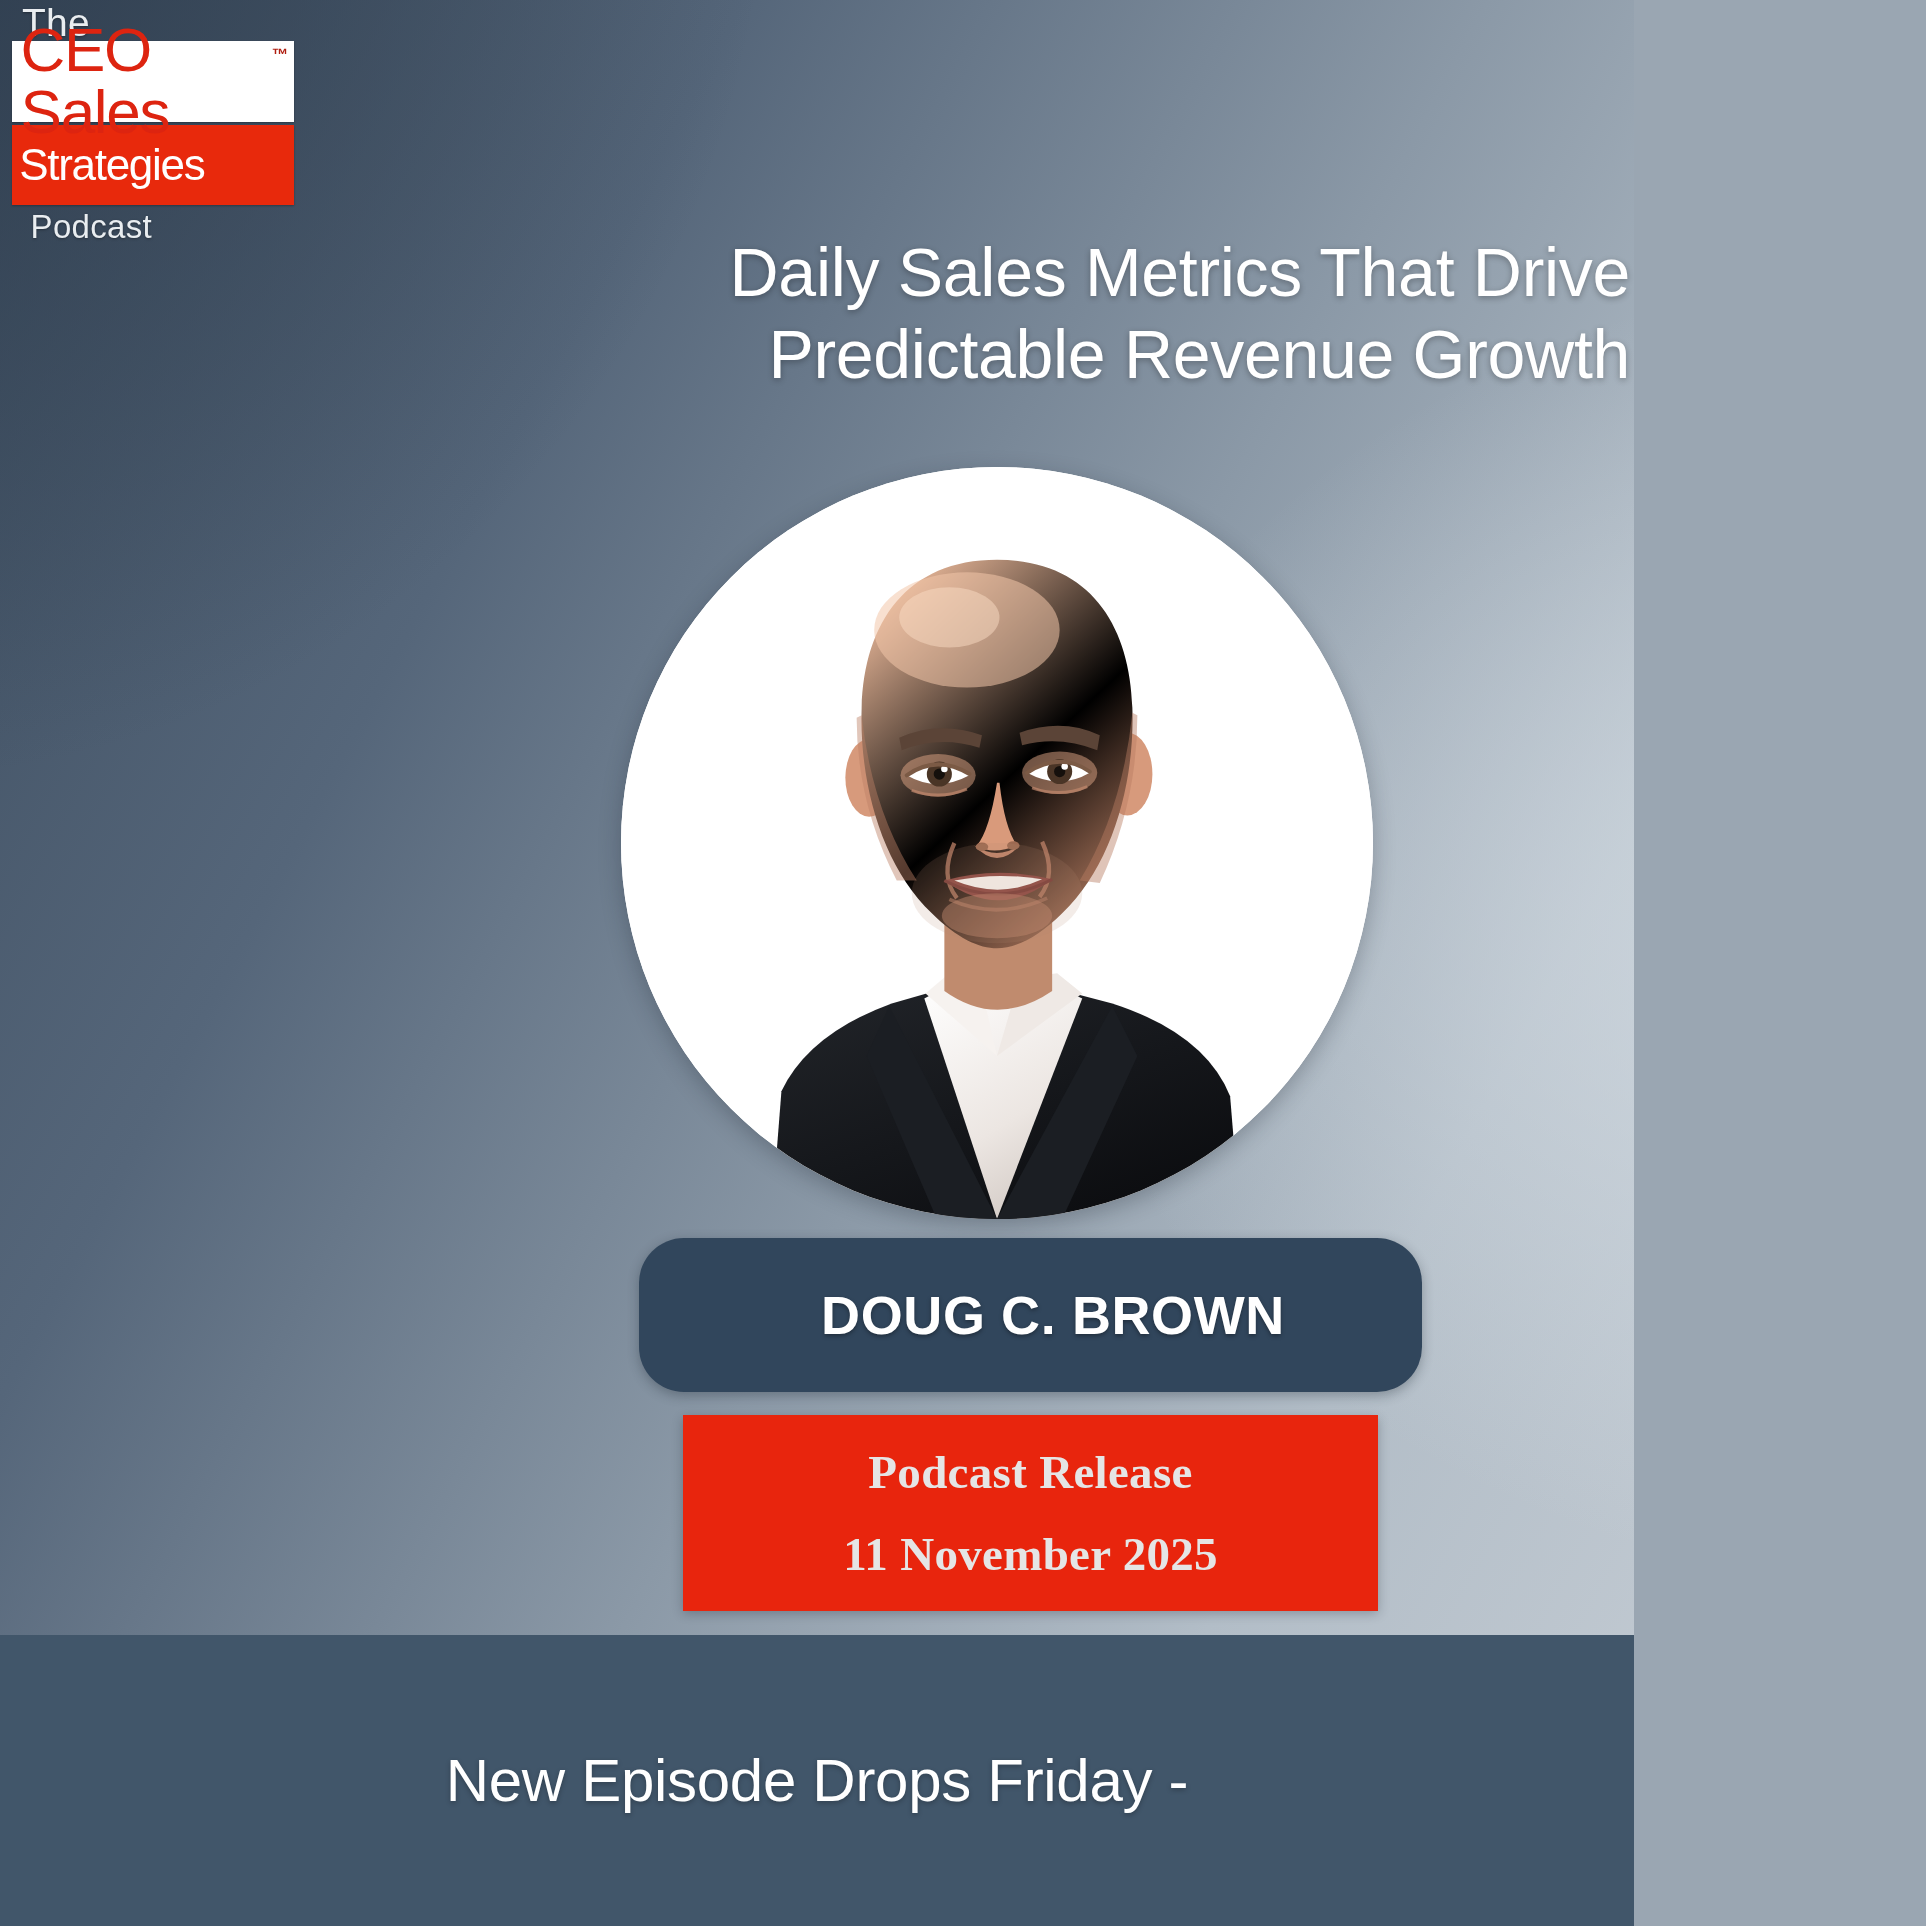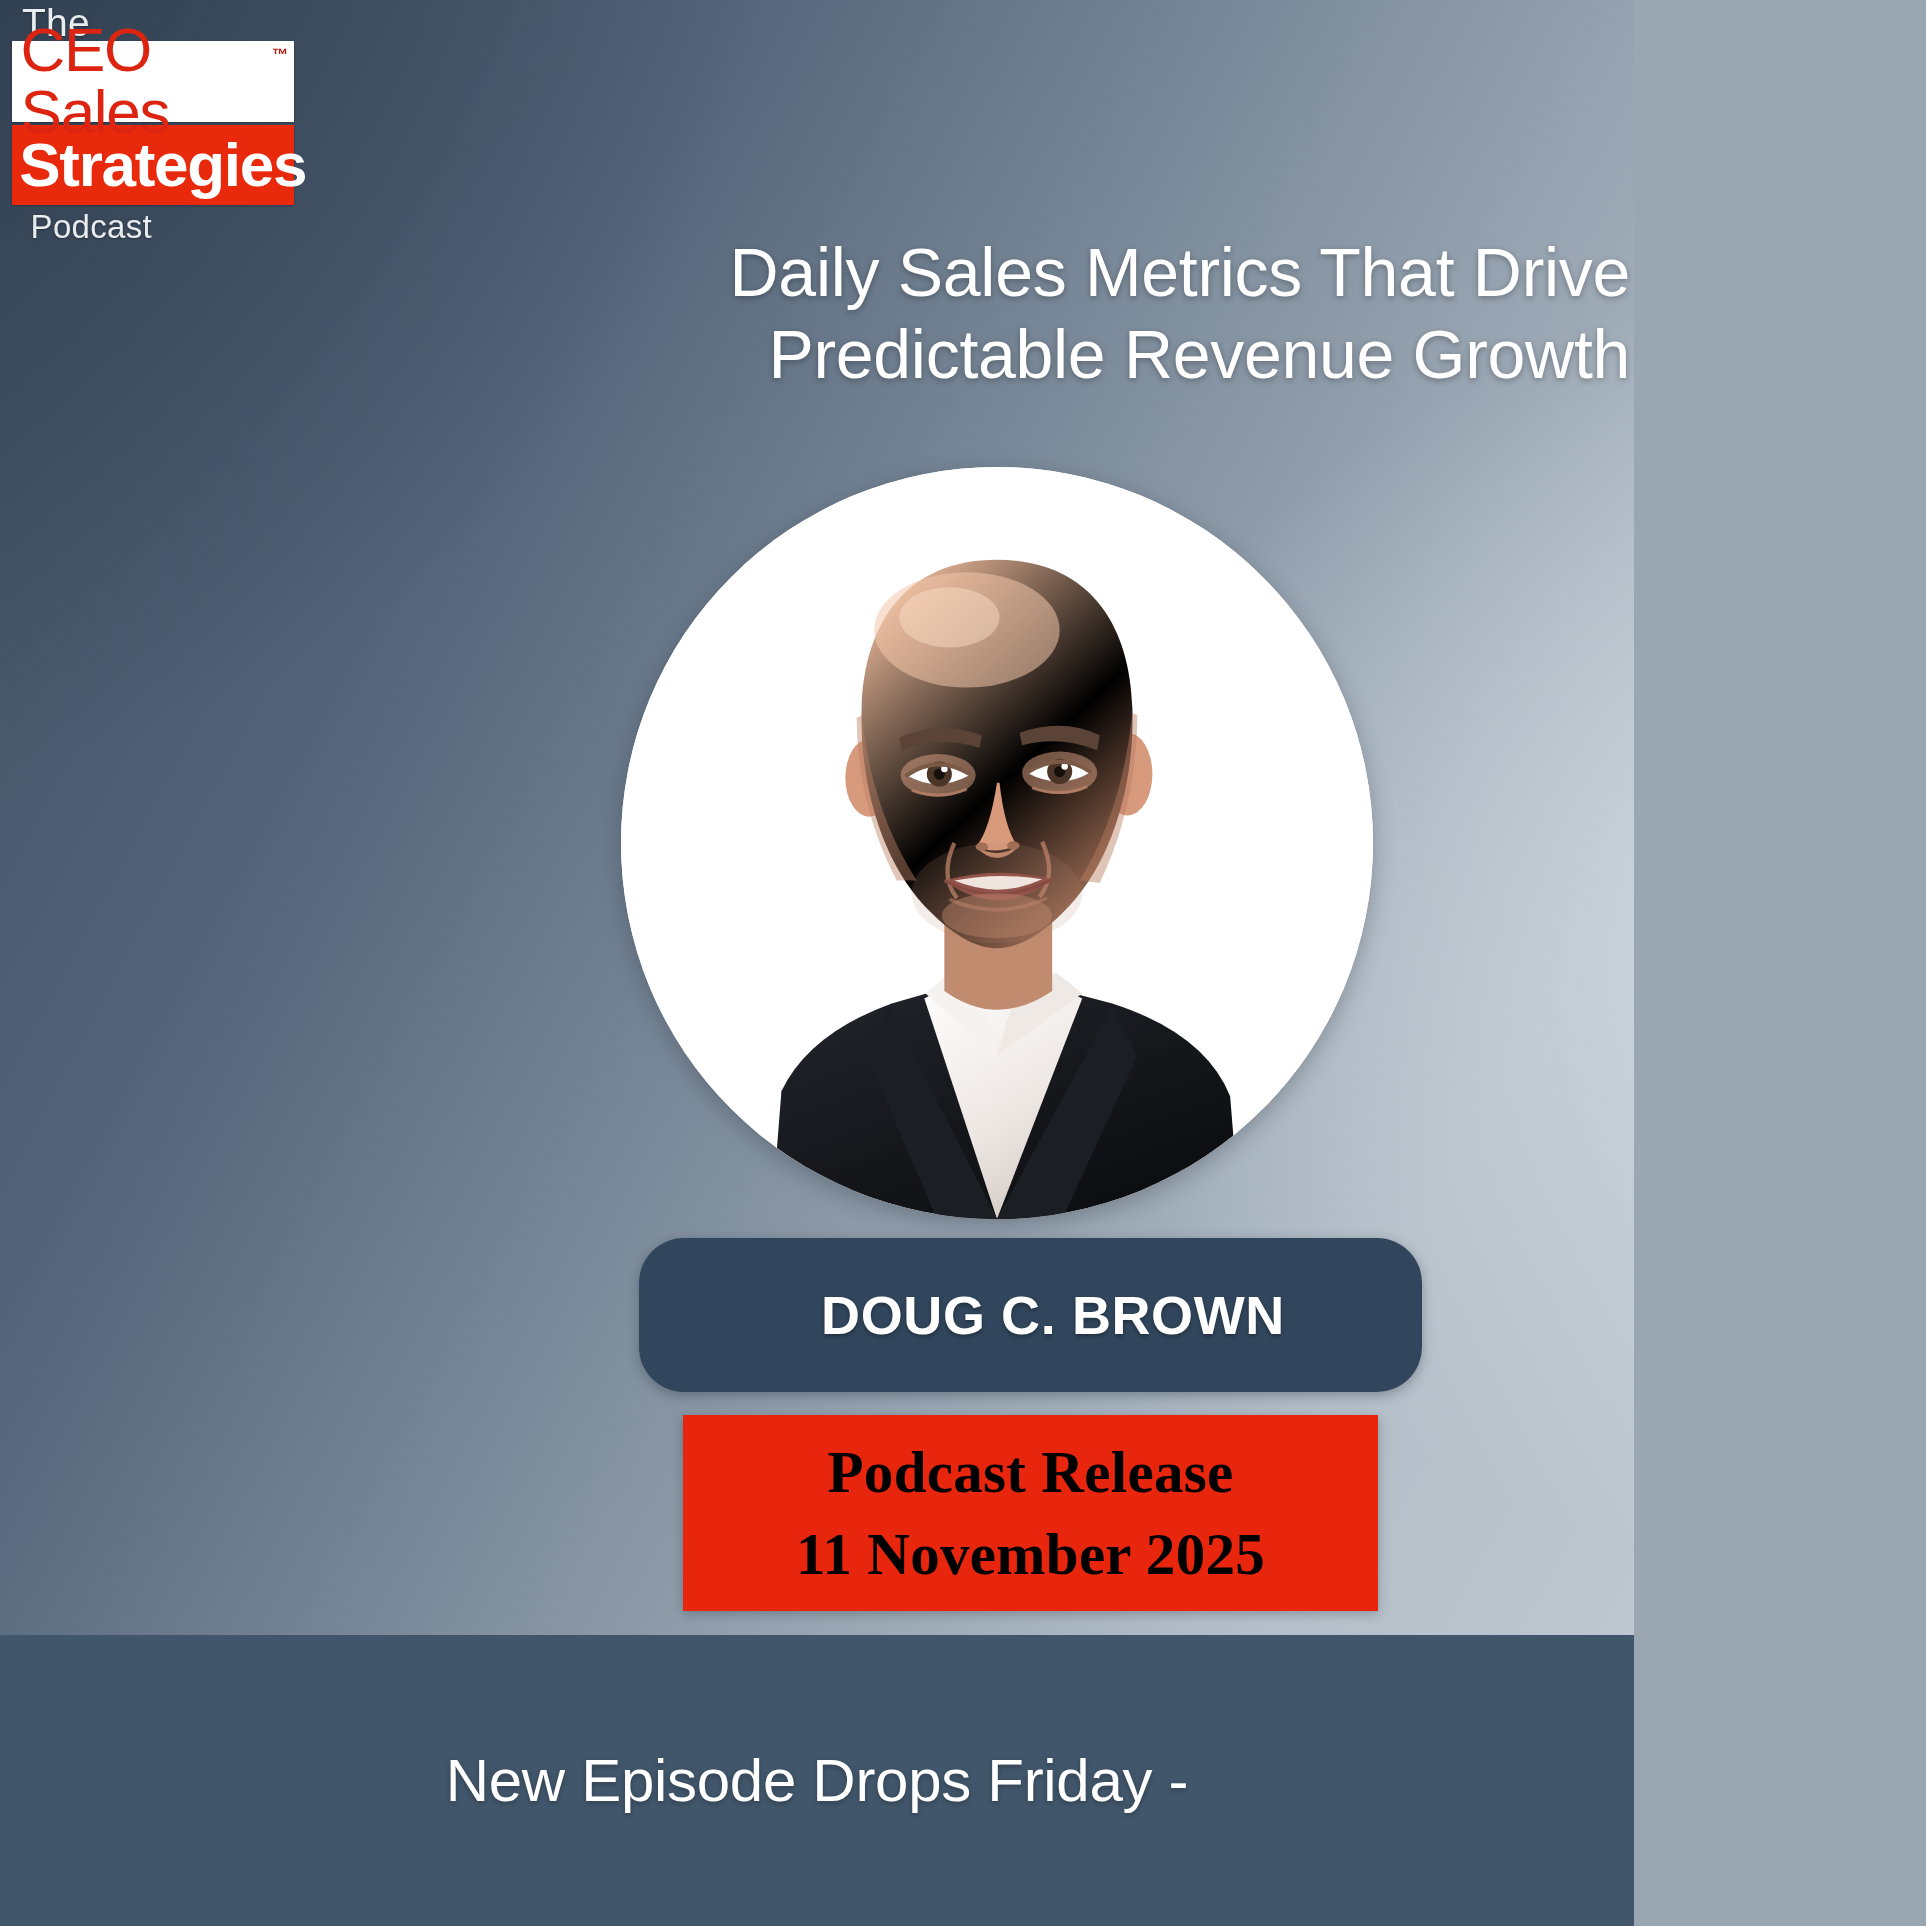--- a/index.html
+++ b/index.html
@@ -35,21 +35,21 @@
   .logo-tm{
     position:absolute;right:5.1px;top:6.4px;
     color:#b01e10;font-size:16.7px;font-weight:700;line-height:16.7px;
   }
   .logo-row2{
     background:#e8290c;width:282px;height:80px;margin-top:3.2px;
     display:flex;align-items:center;
     box-shadow:0 0.6px 1.9px rgba(0,0,0,0.28);
   }
   .logo-row2 .txt{
-    color:#ffffff;font-size:62px;font-weight:700;line-height:62px;
+    color:#ffffff;font-size:44px;font-weight:400;line-height:62px;
     letter-spacing:-1.3px;margin-left:7.7px;
   }
   .logo-podcast{
     color:#e9edf0;font-size:33px;line-height:36px;font-weight:400;
     letter-spacing:0.3px;margin-left:19px;margin-top:3.9px;
     text-shadow:0 1.3px 2.6px rgba(0,0,0,0.35);
   }
 
   
   #title{
@@ -83,22 +83,22 @@
   }
 
   
   #release-banner{
     position:absolute;left:683px;top:1415px;width:695px;height:196px;
     background:#e8250d;
     display:flex;flex-direction:column;align-items:center;justify-content:center;
     box-shadow:0 3.2px 10.3px rgba(20,30,40,0.28);
   }
   #release-banner .ln{
-    color:#000000;font-family:"Liberation Serif", serif;
-    font-size:59px;line-height:82px;font-weight:700;
+    color:#e5e5e5;font-family:"Liberation Serif", serif;
+    font-size:47px;line-height:82px;font-weight:700;
     letter-spacing:0.3px;white-space:nowrap;
   }
 
   
   #footer{
     position:absolute;left:0;right:0;top:1635px;height:291px;
     background:#41566a;
     display:flex;flex-direction:column;
     align-items:center;justify-content:center;
   }

